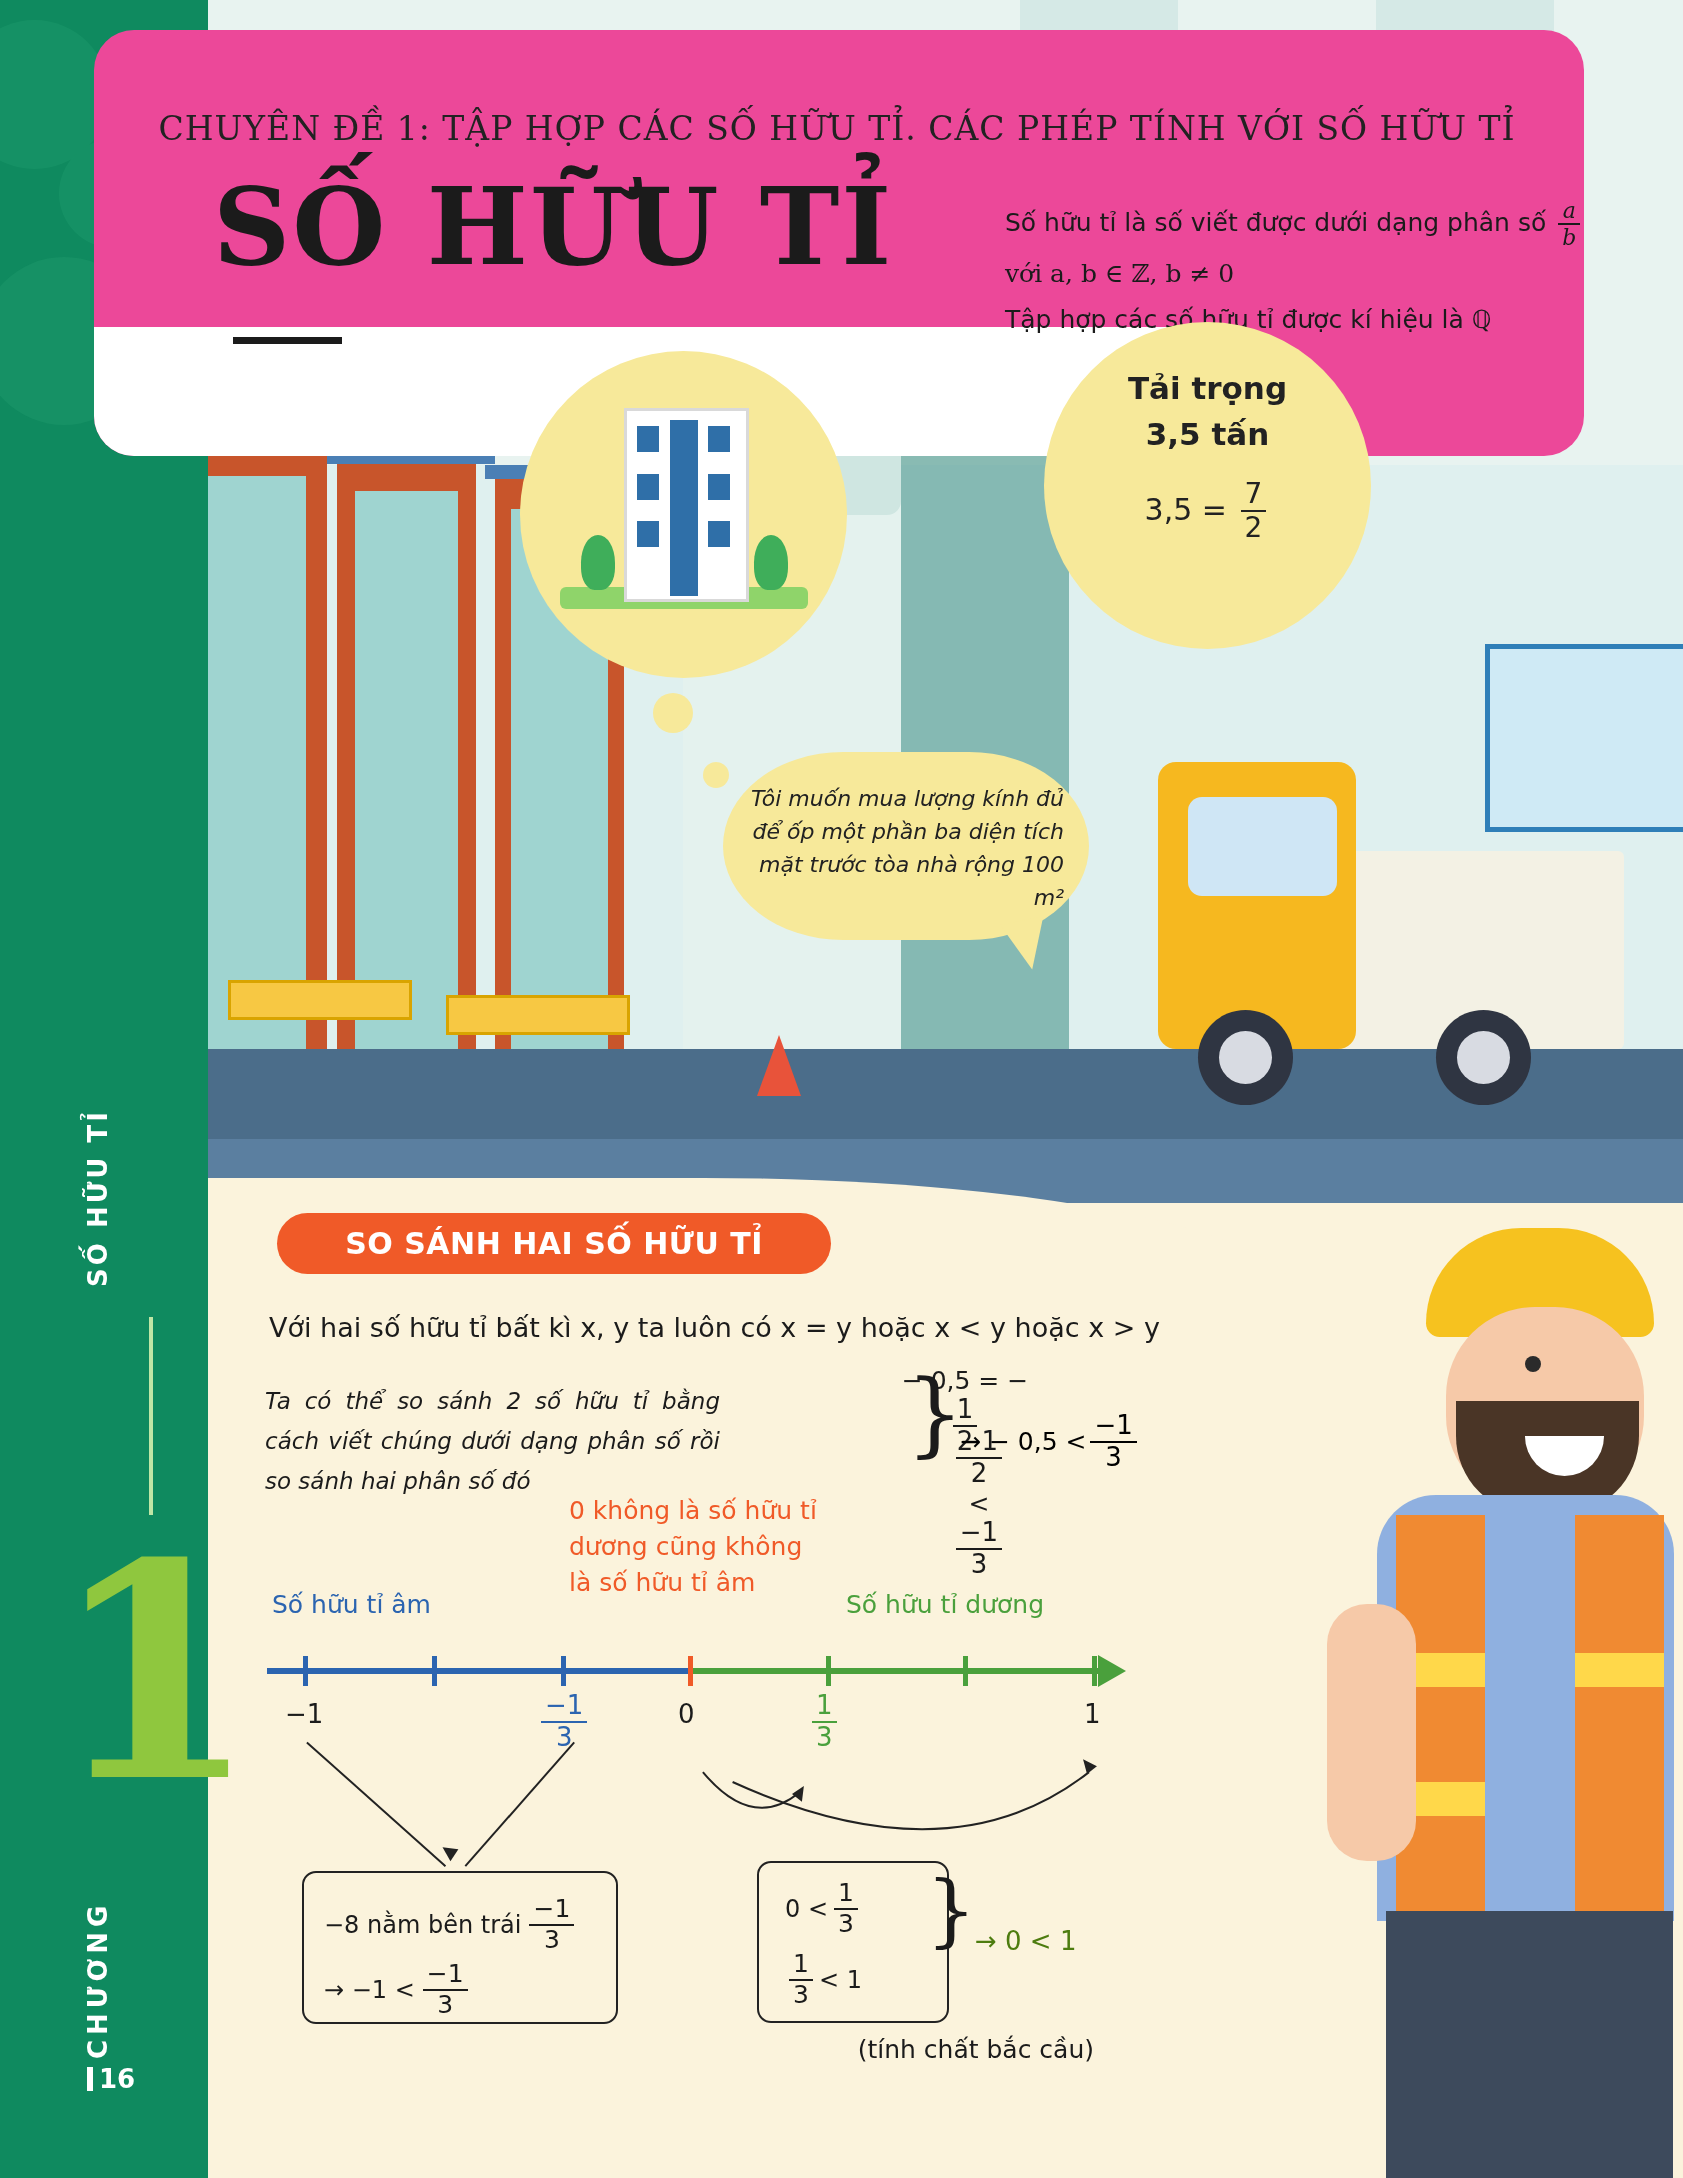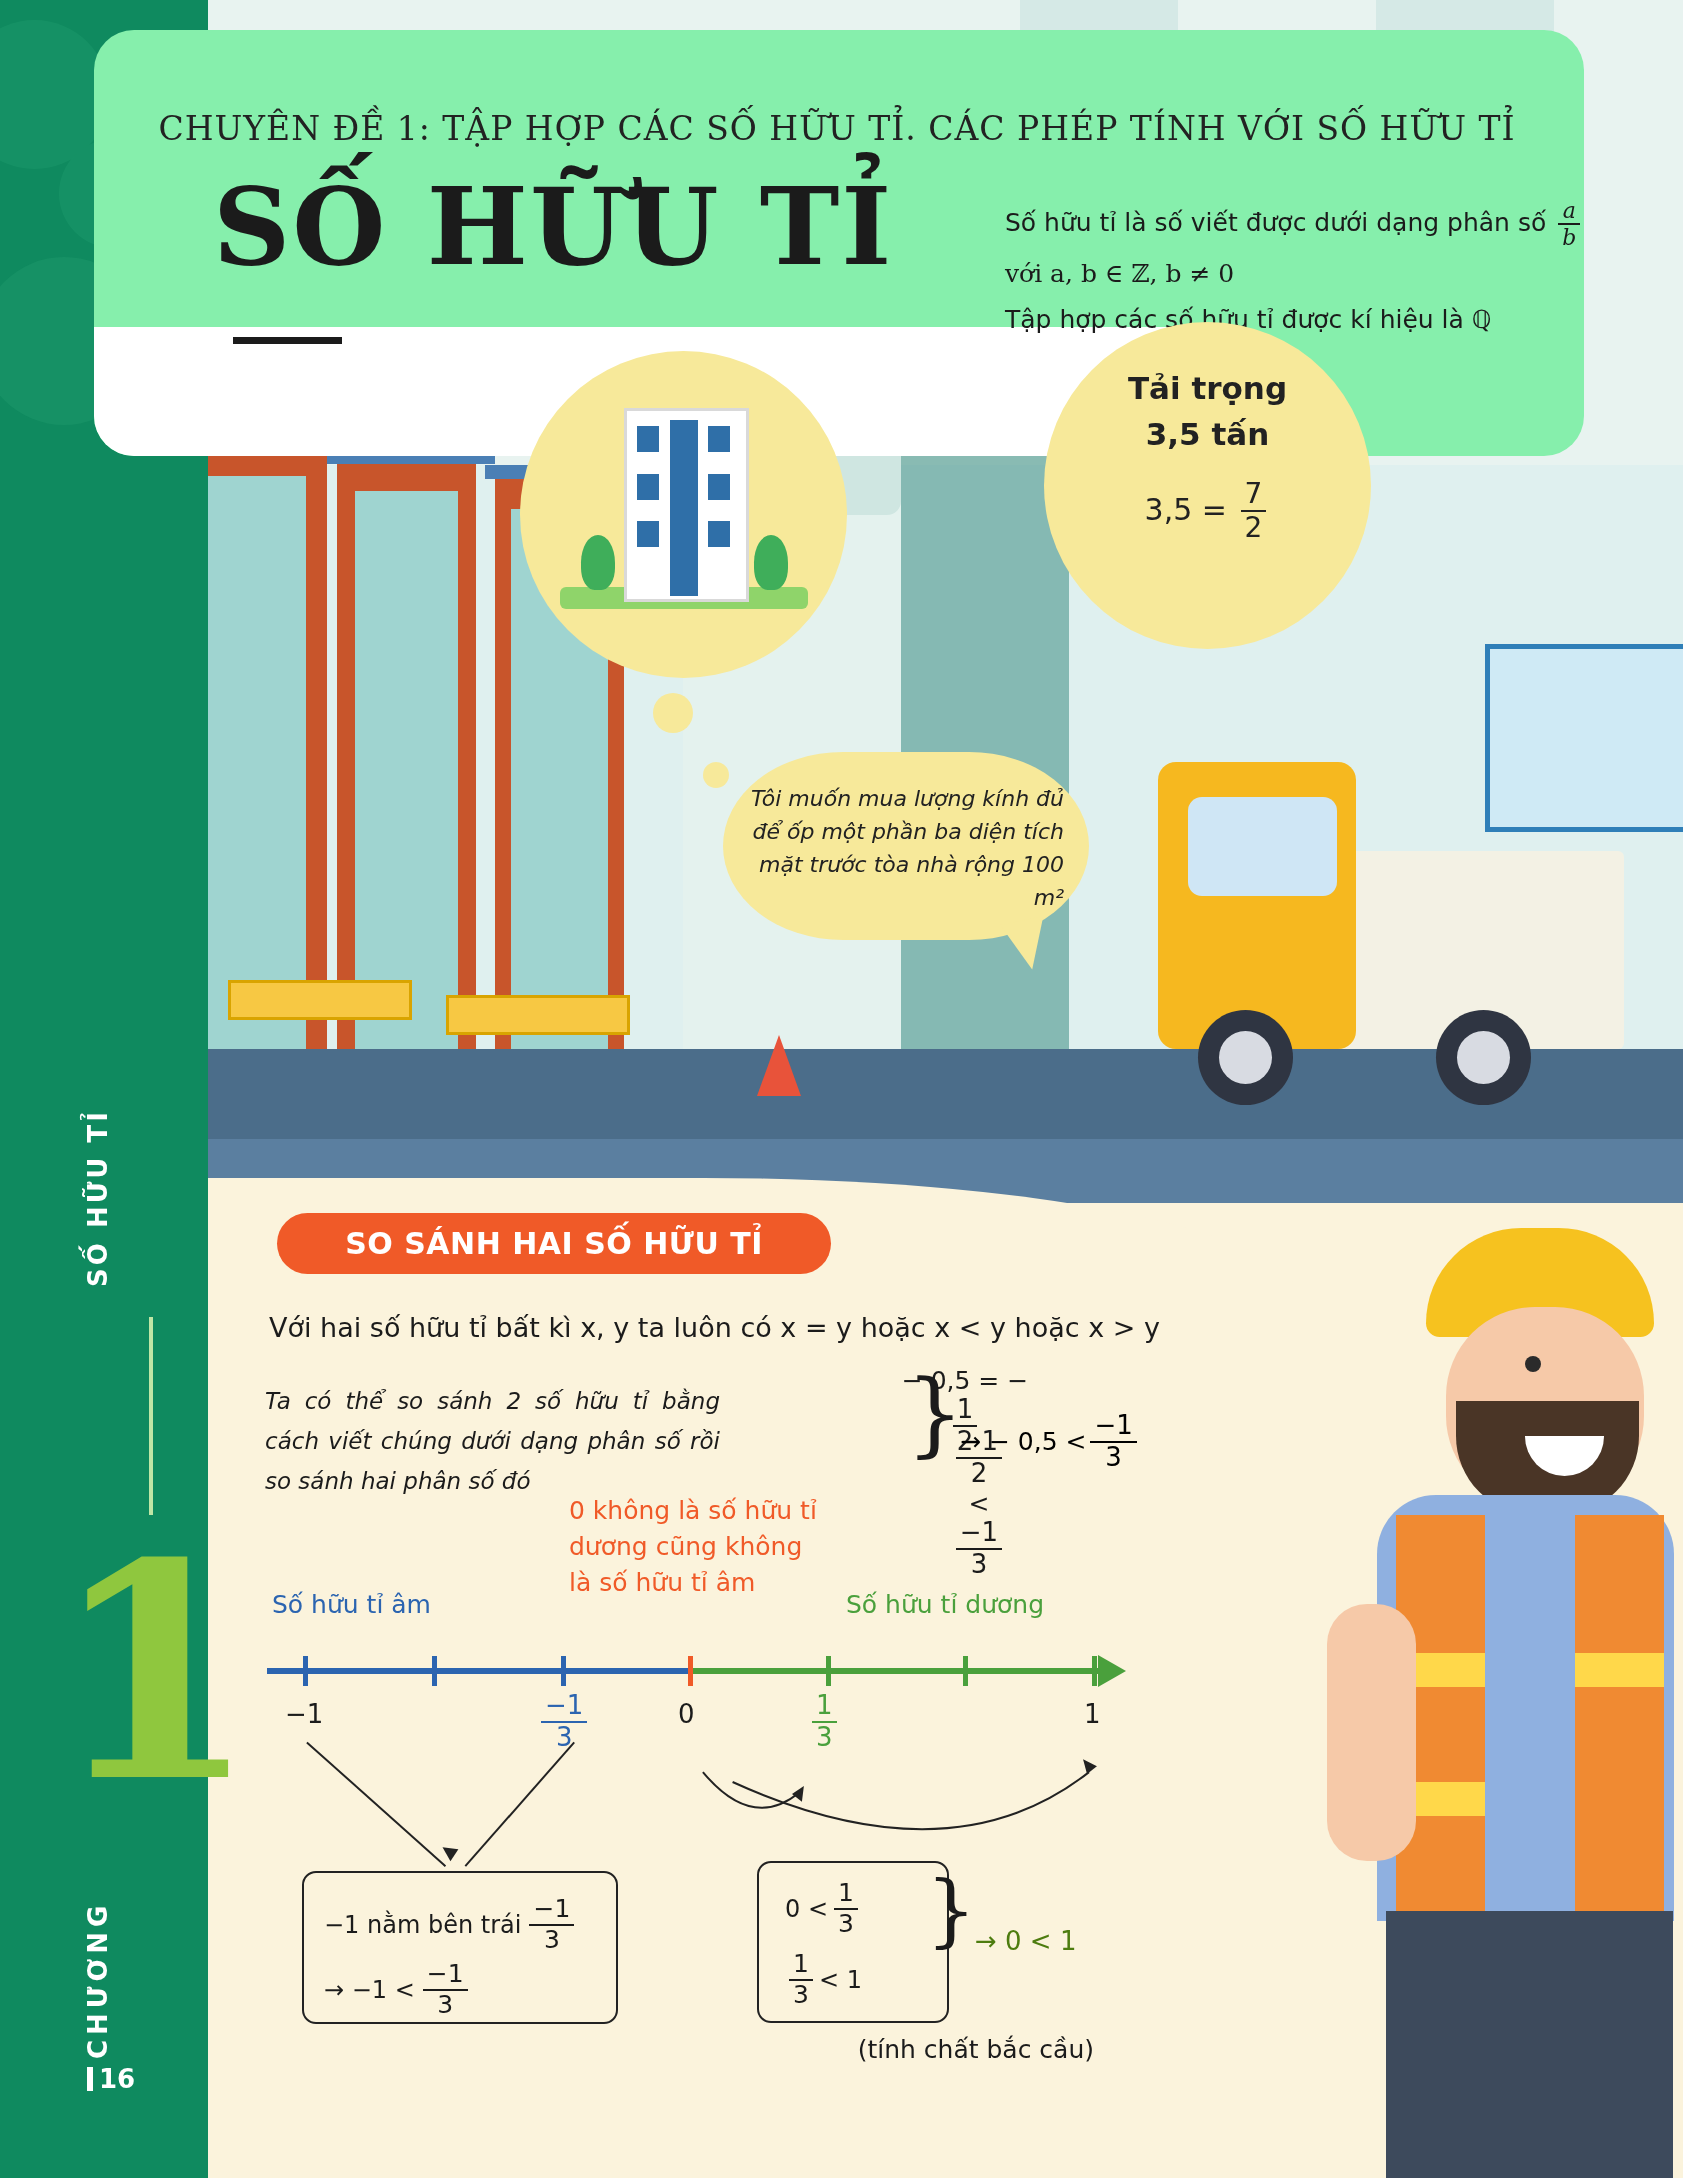--- a/index.html
+++ b/index.html
@@ -59,21 +59,21 @@
   .w-face{position:absolute;background:#f6c9a8;border-radius:89px;}
   .w-beard{position:absolute;background:#4a3526;border-radius:0 0 79px 79px;}
   .w-body{position:absolute;background:#8fb0e0;border-radius:59px 59px 0 0;}
   .w-vest{position:absolute;background:#f08a32;}
   .w-stripe{position:absolute;background:#ffd84a;}
   .w-arm{position:absolute;background:#f6c9a8;border-radius:40px;}
   .w-pants{position:absolute;background:#3d4a5c;}
 
   
   .headcard{
-    position:absolute;left:94px;top:30px;width:1490px;height:426px;background:#86efac;
+    position:absolute;left:94px;top:30px;width:1490px;height:426px;background:#ec4899;
     border-radius:40px;
   }
   .headcard .bottomfill{position:absolute;left:0;top:297px;width:1089px;height:129px;background:#ffffff;border-bottom-left-radius:40px;}
   .chuyende{
     position:absolute;left:40px;top:79px;width:1406px;text-align:center;
     font-size:33px;letter-spacing:1px;color:#222;font-family:"DejaVu Serif","Liberation Serif",serif;
   }
   .bigtitle{
     position:absolute;left:119px;top:134px;font-size:107px;font-weight:bold;color:#1b1b1b;
     font-family:"DejaVu Serif","Liberation Serif",serif;letter-spacing:2px;
@@ -344,21 +344,21 @@
     <path d="M580 1760 L470 1885" stroke="#222" stroke-width="2" fill="none"></path>
     <path d="M455 1880 l-8 -14 l16 2 z" fill="#222"></path>
     <path d="M710 1790 Q 760 1850 808 1810" stroke="#222" stroke-width="2" fill="none"></path>
     <path d="M800 1812 l12 -8 l-2 16 z" fill="#222"></path>
     <path d="M740 1800 Q 960 1900 1100 1790" stroke="#222" stroke-width="2" fill="none"></path>
     <path d="M1098 1792 l-4 -15 l14 7 z" fill="#222"></path>
   </svg>
 
   <div class="boxL">
     <div class="boxtxt" style="left:20px;top:22px;display:flex;align-items:center;">
-      <span>−1 nằm bên trái</span>
+      <span>−8 nằm bên trái</span>
       <span class="frac" style="font-size:25px;margin-left:8px;">
         <span class="num">−1</span>
         <span class="den">3</span>
       </span>
     </div>
     <div class="boxtxt" style="left:20px;top:87px;display:flex;align-items:center;">
       <span>→  −1 &lt;</span>
       <span class="frac" style="font-size:25px;margin-left:8px;">
         <span class="num">−1</span>
         <span class="den">3</span>

